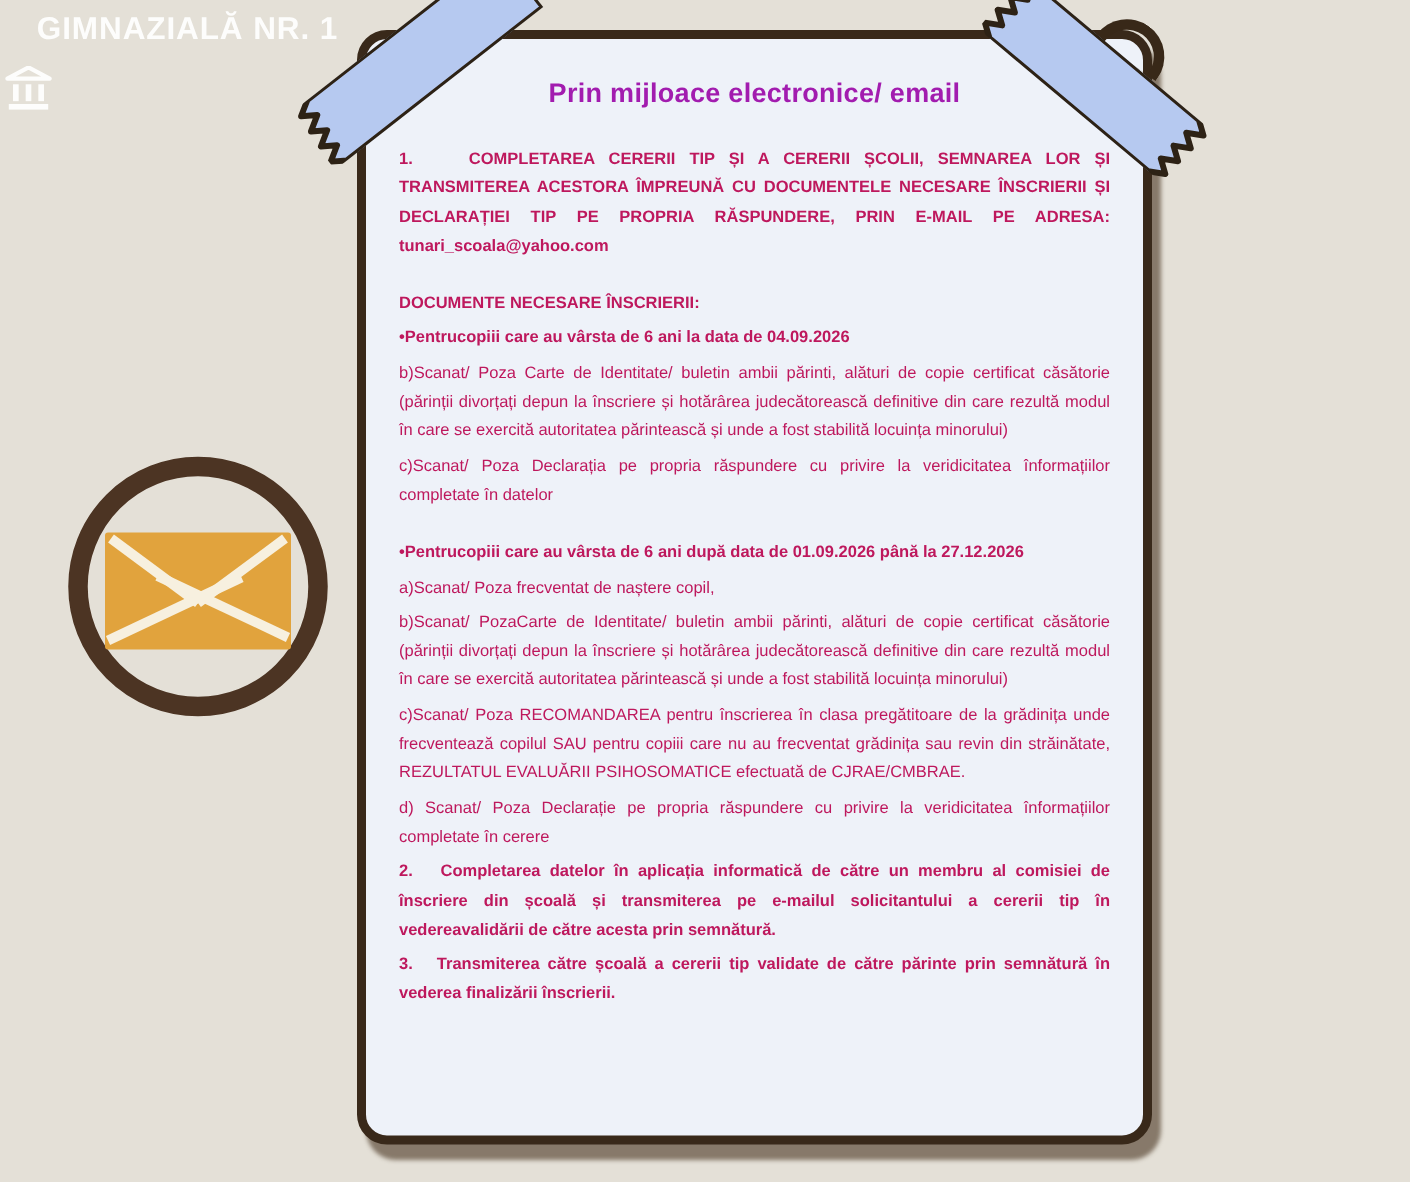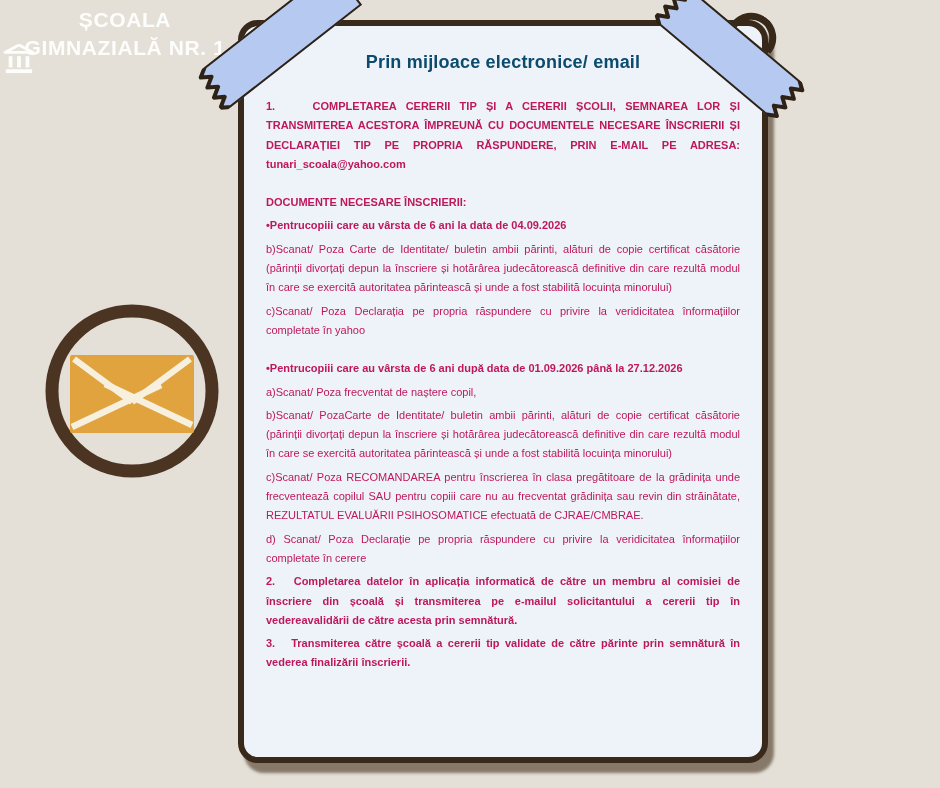--- a/index.html
+++ b/index.html
@@ -27,21 +27,21 @@
     box-sizing:border-box;
     background:#eef2f9;
     border:6px solid #39291a;
     border-radius:20px;
     padding:26px 18px 0 18px;
     box-shadow:6px 10px 3px rgba(77,58,38,0.62);
     z-index:1;
   }
   .title {
     margin:0 0 24px 0; text-align:center;
-    font-size:18px; font-weight:bold; color:#0c4a6e; letter-spacing:0.2px;
+    font-size:18px; font-weight:bold; color:#a21caf; letter-spacing:0.2px;
   }
   .para {
     margin:4px; font-size:11px; line-height:19.3px;
     color:#be185d; text-align:justify;
   }
   .b { font-weight:bold; }
   .gap { margin-top:19px; }
 
   
   .loop {
@@ -65,21 +65,20 @@
 <div class="stage">
 
   <div class="school-header">
     <svg class="school-logo" viewBox="0 0 34 32" aria-hidden="true">
       <polygon points="17,1 32,9 2,9" fill="none" stroke="#fdfdfc" stroke-width="3" stroke-linejoin="round"></polygon>
       <rect x="6" y="13" width="4" height="12" fill="#fdfdfc"></rect>
       <rect x="15" y="13" width="4" height="12" fill="#fdfdfc"></rect>
       <rect x="24" y="13" width="4" height="12" fill="#fdfdfc"></rect>
       <rect x="3" y="27" width="28" height="4" fill="#fdfdfc"></rect>
     </svg>
-    <div>ȘCOALA</div>
     <div>GIMNAZIALĂ NR. 1</div>
   </div>
 
   <div class="email-badge">
     <svg viewBox="0 0 186 186" width="186" height="186" aria-hidden="true">
       <circle cx="93" cy="93" r="80" fill="none" stroke="#4c3423" stroke-width="13"></circle>
       <rect x="31" y="57" width="124" height="78" rx="2" fill="#e1a33d"></rect>
       <path d="M35,61 L93,104" stroke="#f7f0df" stroke-width="6.5" fill="none"></path>
       <path d="M151,61 L93,104" stroke="#f7f0df" stroke-width="6.5" fill="none"></path>
       <path d="M33,129 L122,87" stroke="#f7f0df" stroke-width="6.5" fill="none"></path>
@@ -89,21 +88,21 @@
 
   <div class="loop"></div>
 
   <div class="paper">
     <h1 class="title">Prin mijloace electronice/ email</h1>
 
     <p class="para b">1.&nbsp;&nbsp;&nbsp; COMPLETAREA CERERII TIP ȘI A CERERII ȘCOLII, SEMNAREA LOR ȘI TRANSMITEREA ACESTORA ÎMPREUNĂ CU DOCUMENTELE NECESARE ÎNSCRIERII ȘI DECLARAȚIEI TIP PE PROPRIA RĂSPUNDERE, PRIN E-MAIL PE ADRESA: tunari_scoala@yahoo.com</p>
     <p class="para b gap">DOCUMENTE NECESARE ÎNSCRIERII:</p>
     <p class="para b">•Pentrucopiii care au vârsta de 6 ani la data de 04.09.2026</p>
     <p class="para">b)Scanat/ Poza Carte de Identitate/ buletin ambii părinti, alături de copie certificat căsătorie (părinții divorțați depun la înscriere și hotărârea judecătorească definitive din care rezultă modul în care se exercită autoritatea părintească și unde a fost stabilită locuința minorului)</p>
-    <p class="para">c)Scanat/ Poza Declarația pe propria răspundere cu privire la veridicitatea înformațiilor completate în yahoo</p>
+    <p class="para">c)Scanat/ Poza Declarația pe propria răspundere cu privire la veridicitatea înformațiilor completate în datelor</p>
     <p class="para b gap">•Pentrucopiii care au vârsta de 6 ani după data de 01.09.2026 până la 27.12.2026</p>
     <p class="para">a)Scanat/ Poza frecventat de naștere copil,</p>
     <p class="para">b)Scanat/ PozaCarte de Identitate/ buletin ambii părinti, alături de copie certificat căsătorie (părinții divorțați depun la înscriere și hotărârea judecătorească definitive din care rezultă modul în care se exercită autoritatea părintească și unde a fost stabilită locuința minorului)</p>
     <p class="para">c)Scanat/ Poza RECOMANDAREA pentru înscrierea în clasa pregătitoare de la grădinița unde frecventează copilul SAU pentru copiii care nu au frecventat grădinița sau revin din străinătate, REZULTATUL EVALUĂRII PSIHOSOMATICE efectuată de CJRAE/CMBRAE.</p>
     <p class="para">d) Scanat/ Poza Declarație pe propria răspundere cu privire la veridicitatea înformațiilor completate în cerere</p>
     <p class="para b">2.&nbsp;&nbsp; Completarea datelor în aplicația informatică de către un membru al comisiei de înscriere din școală și transmiterea pe e-mailul solicitantului a cererii tip în vedereavalidării de către acesta prin semnătură.</p>
     <p class="para b">3.&nbsp;&nbsp; Transmiterea către școală a cererii tip validate de către părinte prin semnătură în vederea finalizării înscrierii.</p>
   </div>
 
   <div class="tape tape-left">

